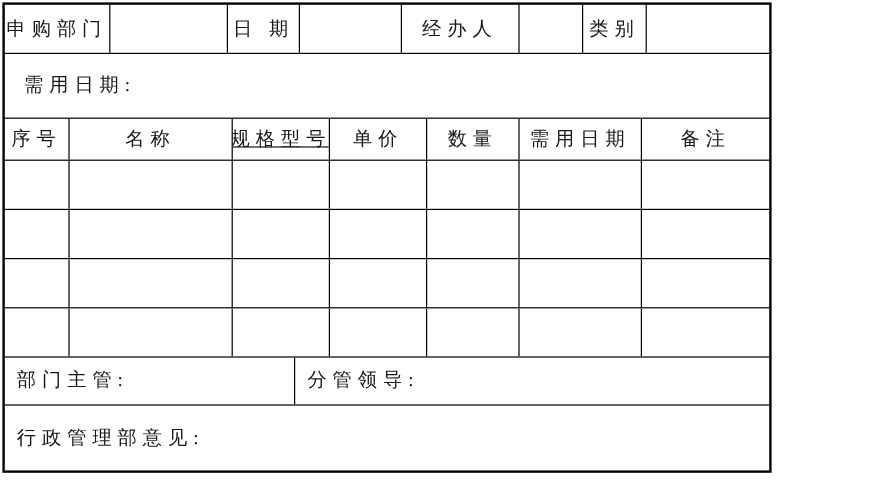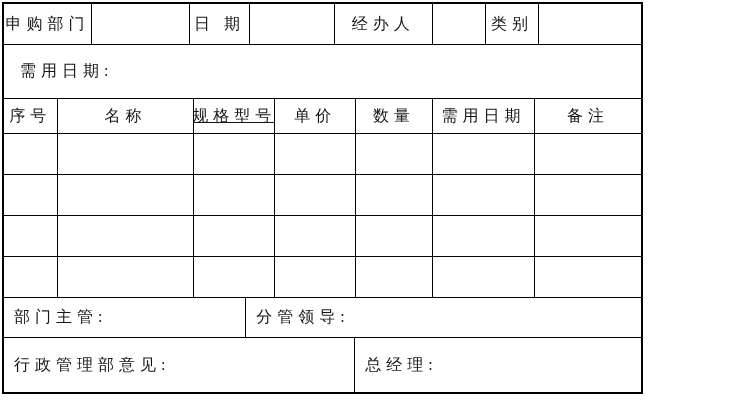--- a/index.html
+++ b/index.html
@@ -143,18 +143,15 @@
     </div>
     <div class="cell left">
       <span class="lbl">分管领导:</span>
     </div>
   </div>
 
   <div class="row r9 last">
     <div class="cell b1 left">
       <span class="lbl">行政管理部意见:</span>
     </div>
-    <div class="cell left">
-      <span class="lbl">总经理:</span>
-    </div>
   </div>
 
 </div>
 
 </body></html>

